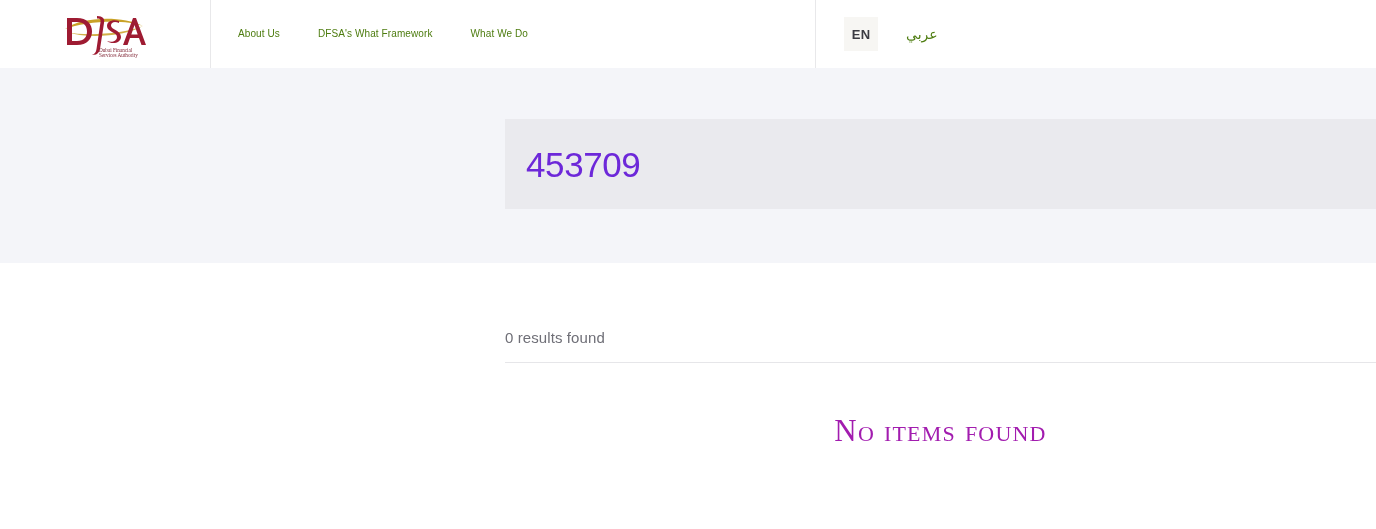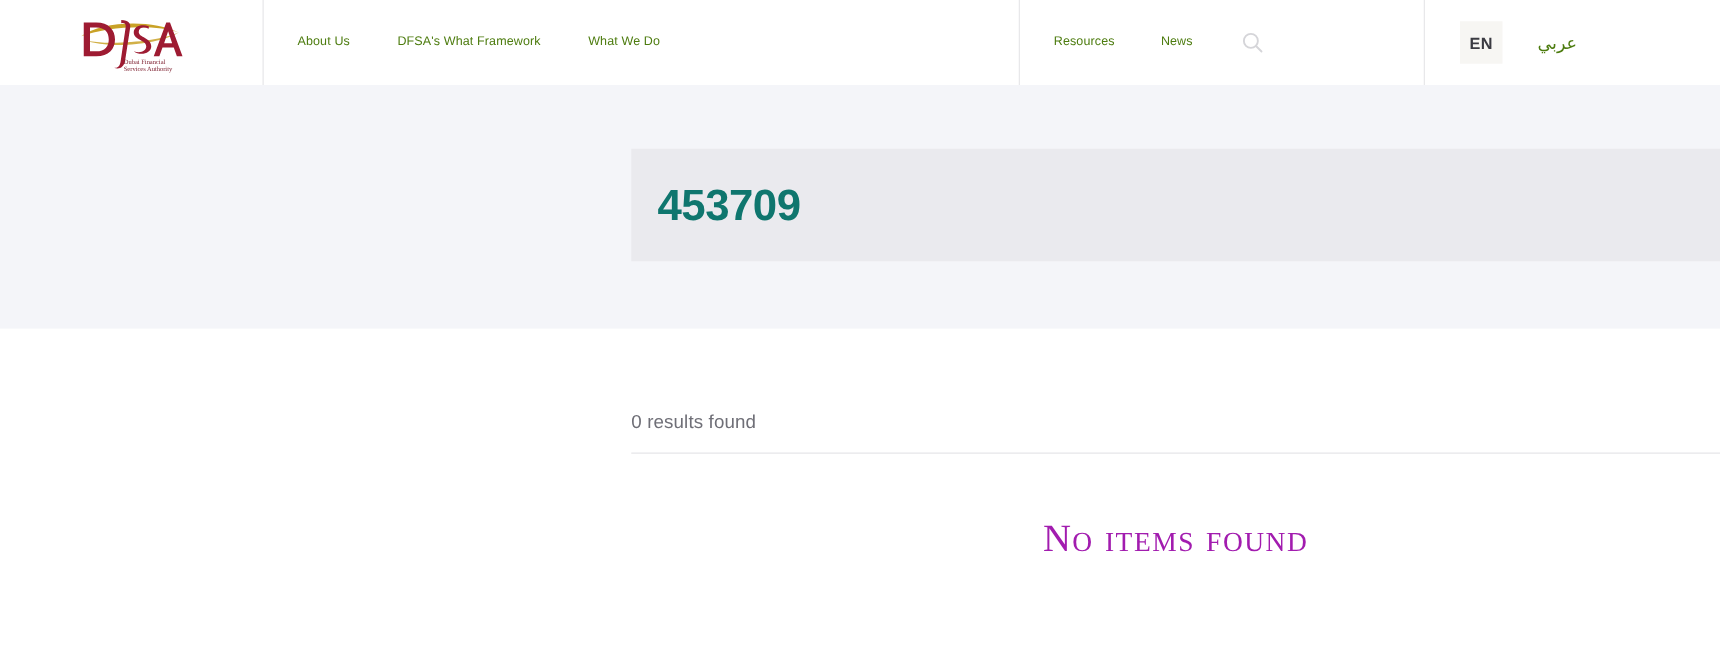--- a/index.html
+++ b/index.html
@@ -124,22 +124,22 @@
     width: 920px;      
     height: 90px;
     background: #eaeaee;
     display: flex;
     align-items: center;
     padding-left: 21px;
   }
 
   .hero-title {
     font-size: 35px;
-    font-weight: 700;
-    color: #0f766e;
+    font-weight: 400;
+    color: #6d28d9;
     letter-spacing: -0.4px;
     line-height: 1;
     text-align: center;
   }
 
   
   .results-area {
     position: relative;
     width: 1376px;
     height: 266px;
@@ -206,32 +206,20 @@
       </svg>
     </span>
   </div>
 
   <nav class="primary-nav">
     <a class="nav-link">About Us</a>
     <a class="nav-link">DFSA's What Framework</a>
     <a class="nav-link">What We Do</a>
   </nav>
 
-  <nav class="secondary-nav">
-    <a class="nav-link">Resources</a>
-    <a class="nav-link">News</a>
-    <button class="search-button">
-      <span>
-        <svg width="18" height="18" viewBox="0 0 18 18">
-          <circle cx="7.7" cy="7.7" r="5.6" fill="none" stroke="#d5d5d9" stroke-width="1.5"></circle>
-          <line x1="11.8" y1="11.8" x2="16.2" y2="16.2" stroke="#d5d5d9" stroke-width="1.5" stroke-linecap="round"></line>
-        </svg>
-      </span>
-    </button>
-  </nav>
 
   <div class="lang-zone">
     <div class="lang-active">EN</div>
     <div class="lang-alt">عربي</div>
   </div>
 
 </header>
 
 <section class="hero">
   <div class="hero-title-box">

